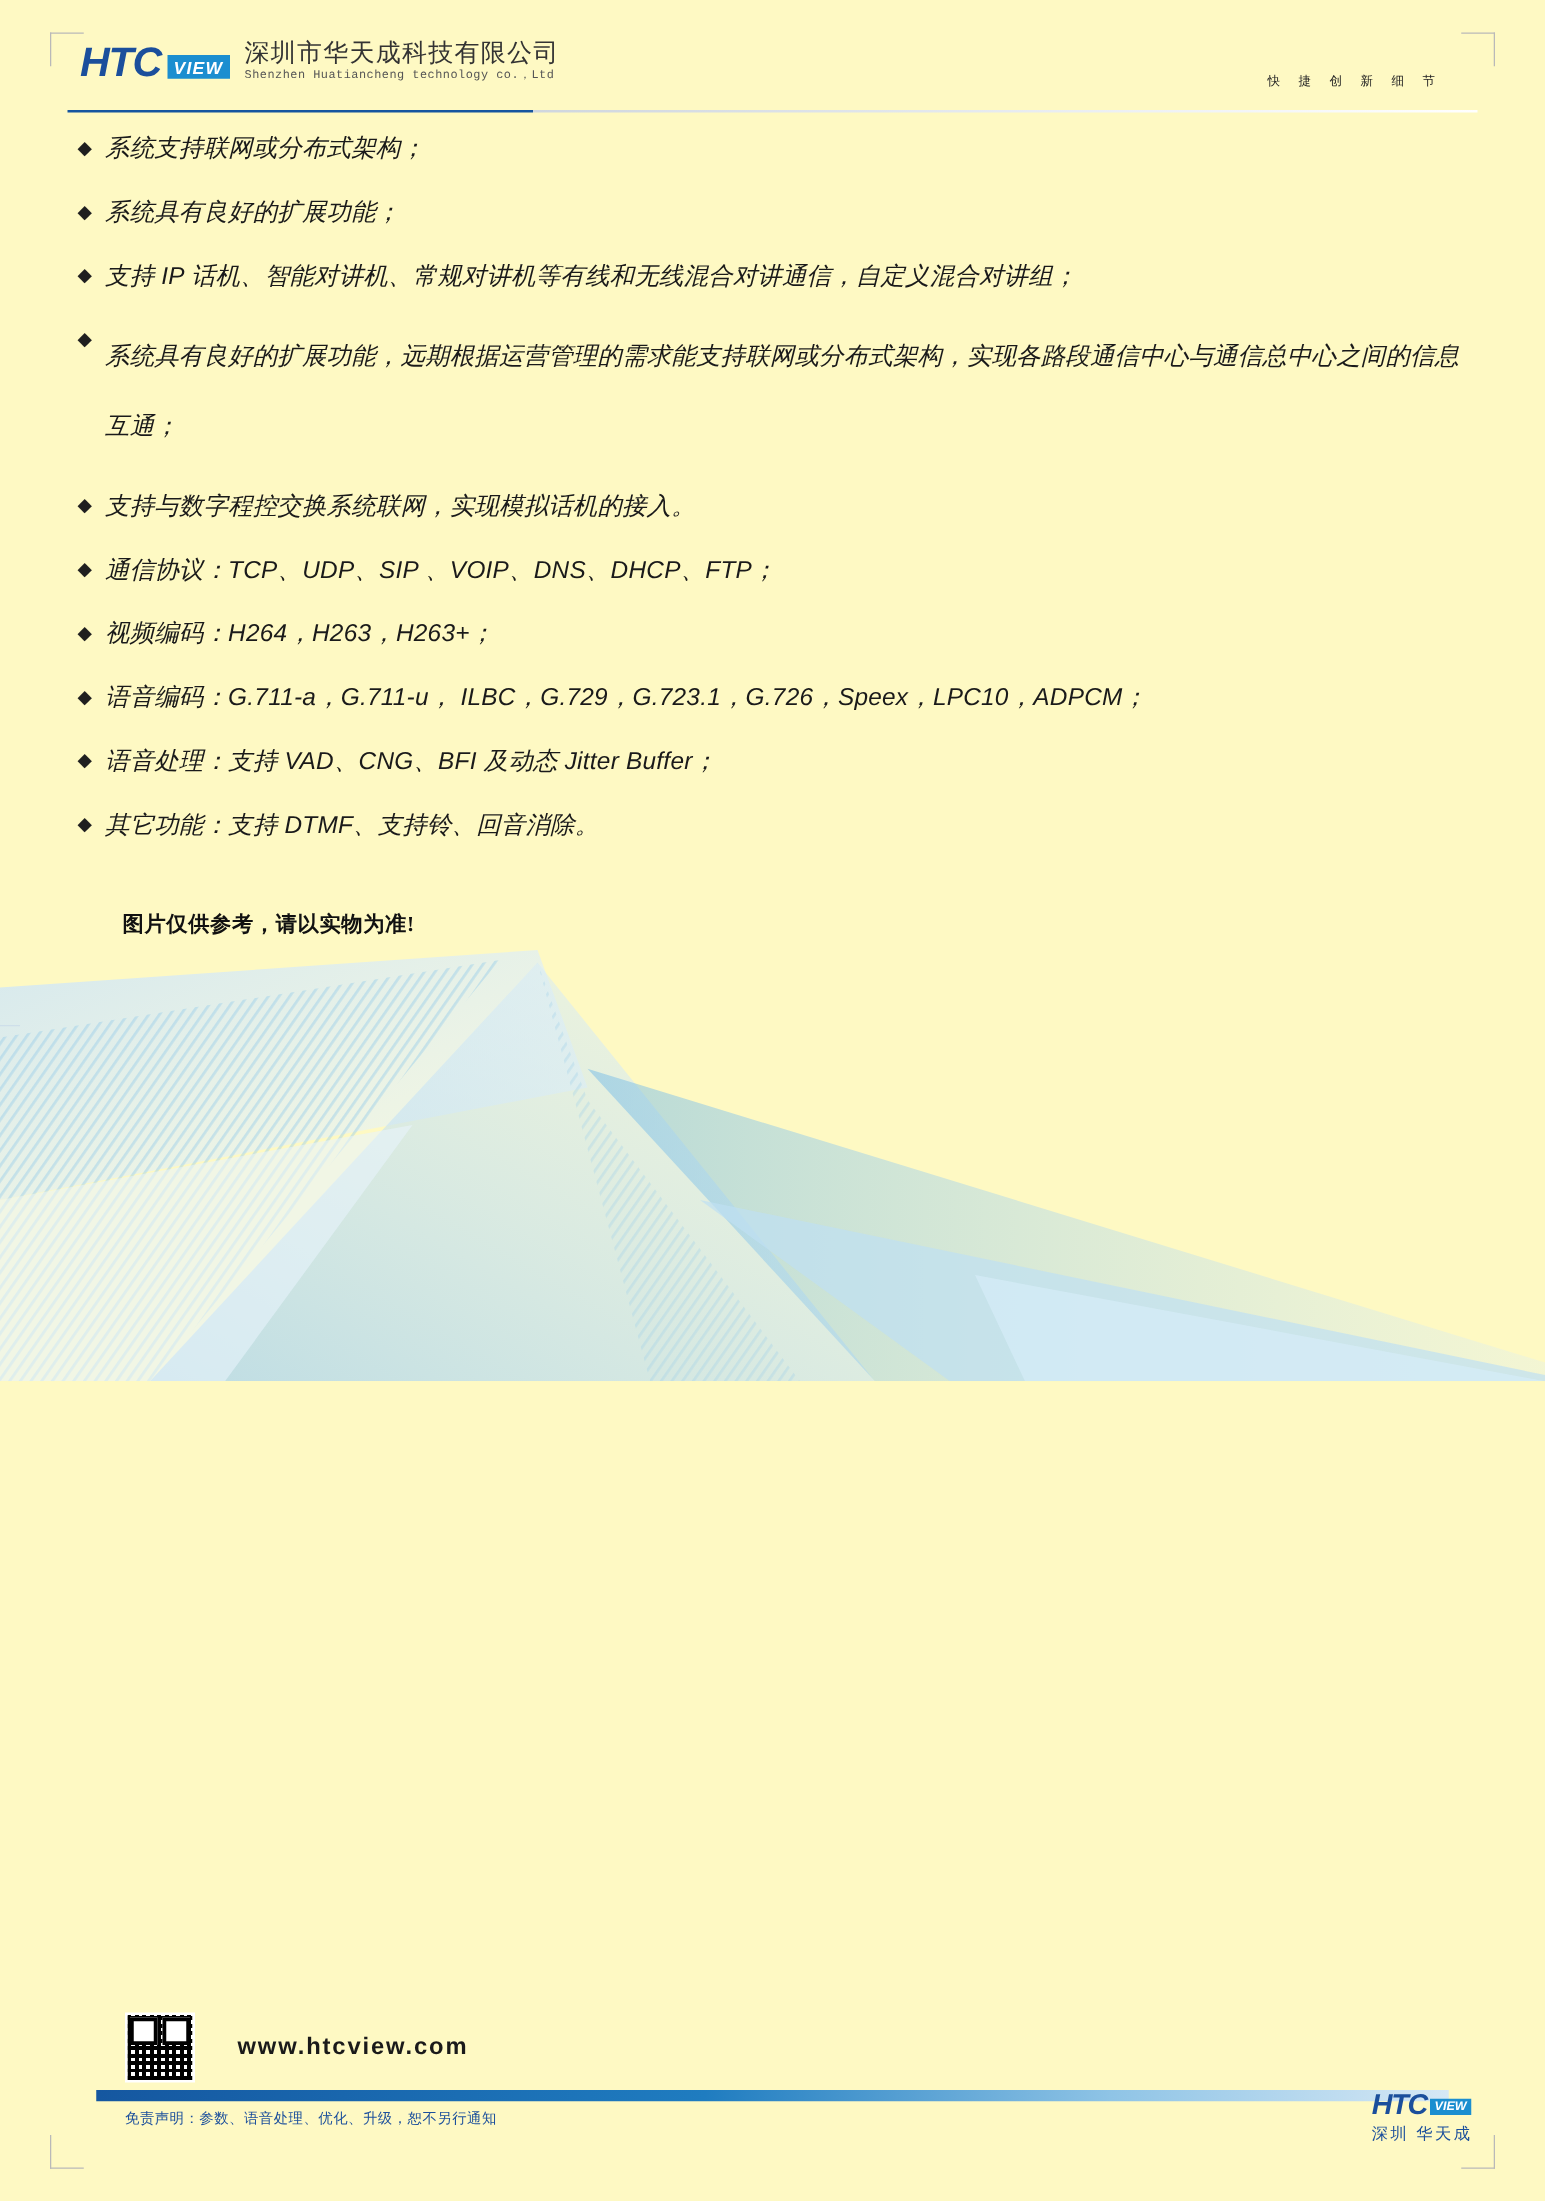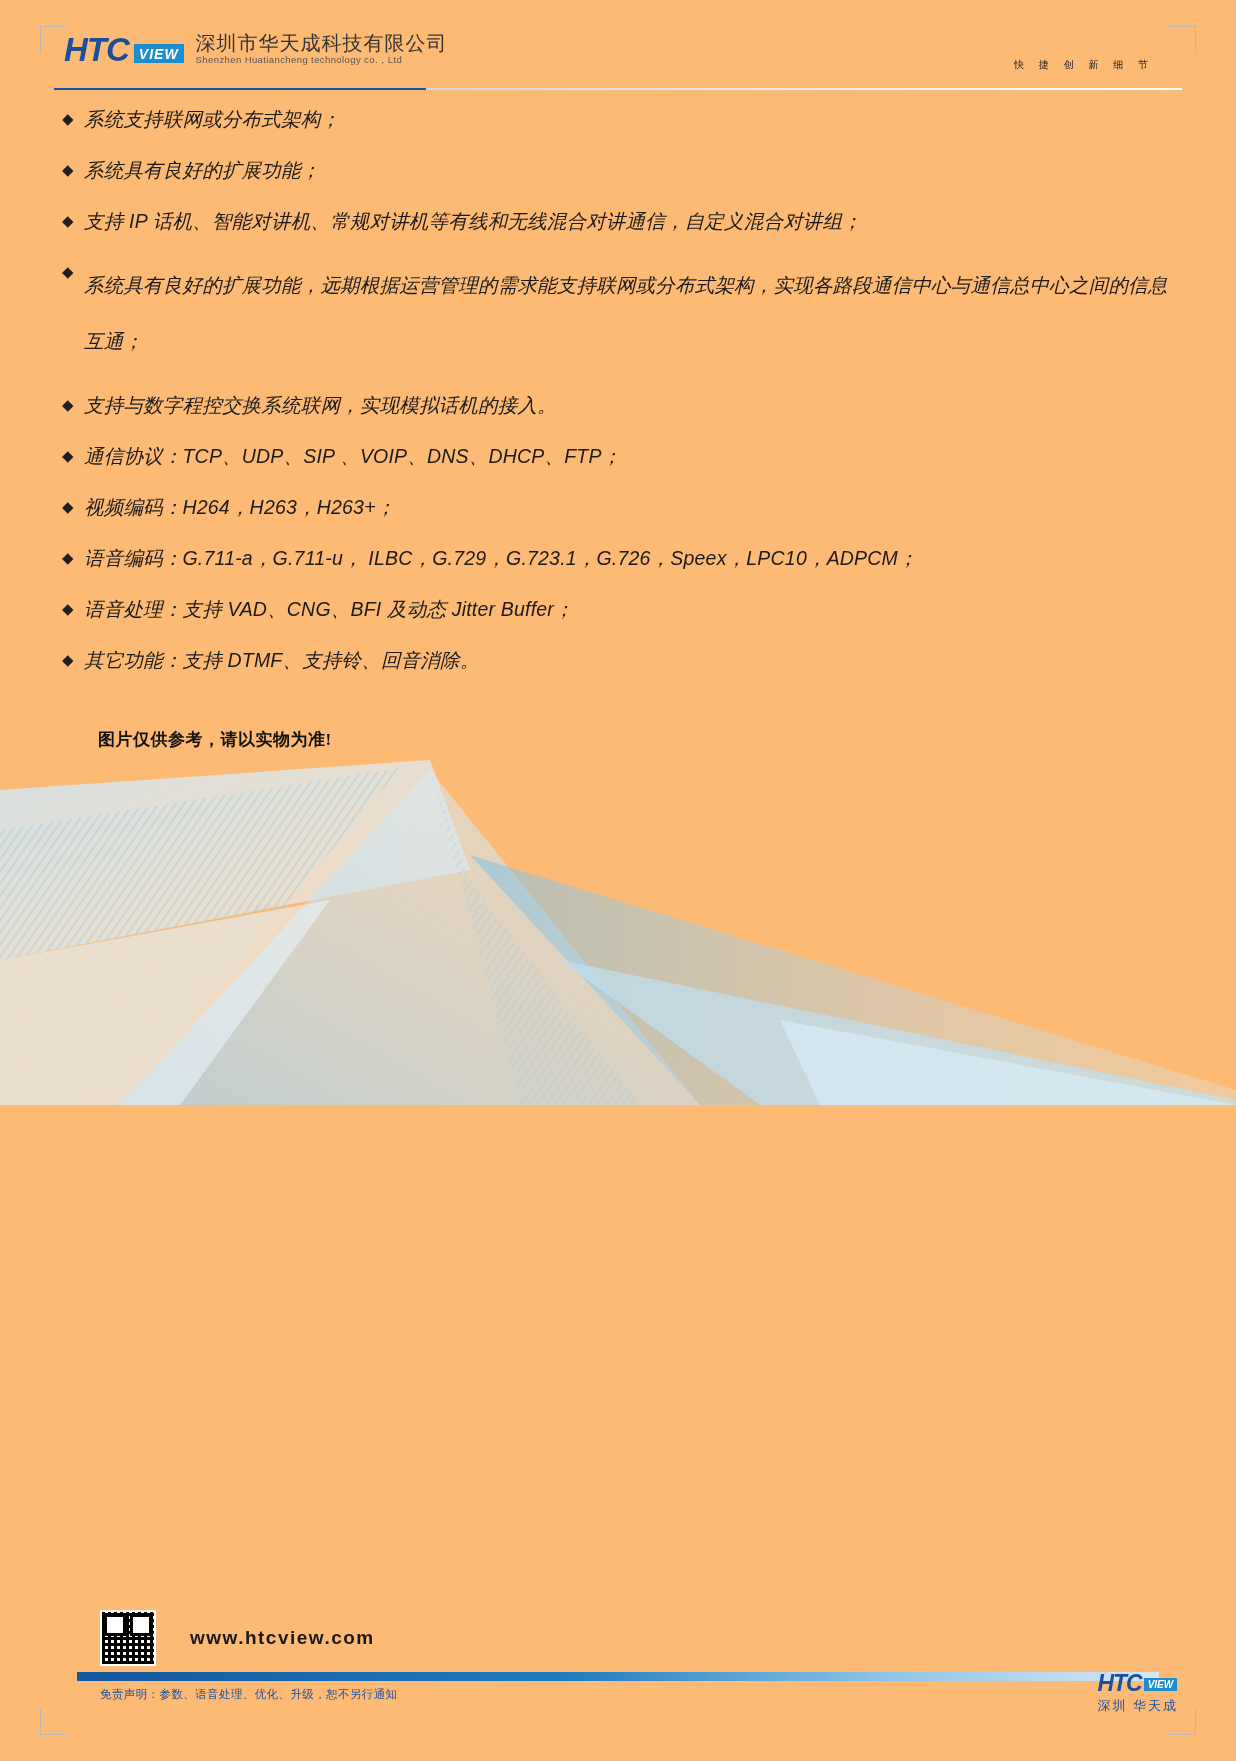--- a/index.html
+++ b/index.html
@@ -8,21 +8,21 @@
     background: #ffffff;
   }
   body {
     font-family: "Liberation Sans", sans-serif;
   }
   .page {
     position: relative;
     width: 1236px;
     height: 1761px;
     margin: 0 auto;
-    background: #fdba74;
+    background: #fef9c3;
     overflow: hidden;
   }
 
   
   .corner {
     position: absolute;
     border-color: #b9b9b9;
     border-style: solid;
     width: 26px;
     height: 26px;
@@ -83,21 +83,21 @@
   }
   .logo-text .cn {
     font-size: 20px;
     color: #333333;
     letter-spacing: 1px;
   }
   .logo-text .en {
     font-size: 9.5px;
     color: #555555;
     letter-spacing: 0.4px;
-    font-family: Liberation Sans, sans-serif;
+    font-family: Liberation Mono, monospace;
   }
   .slogan {
     position: absolute;
     right: 28px;
     top: 28px;
     font-size: 10px;
     color: #222222;
     letter-spacing: 6px;
   }
   .header-rule {

